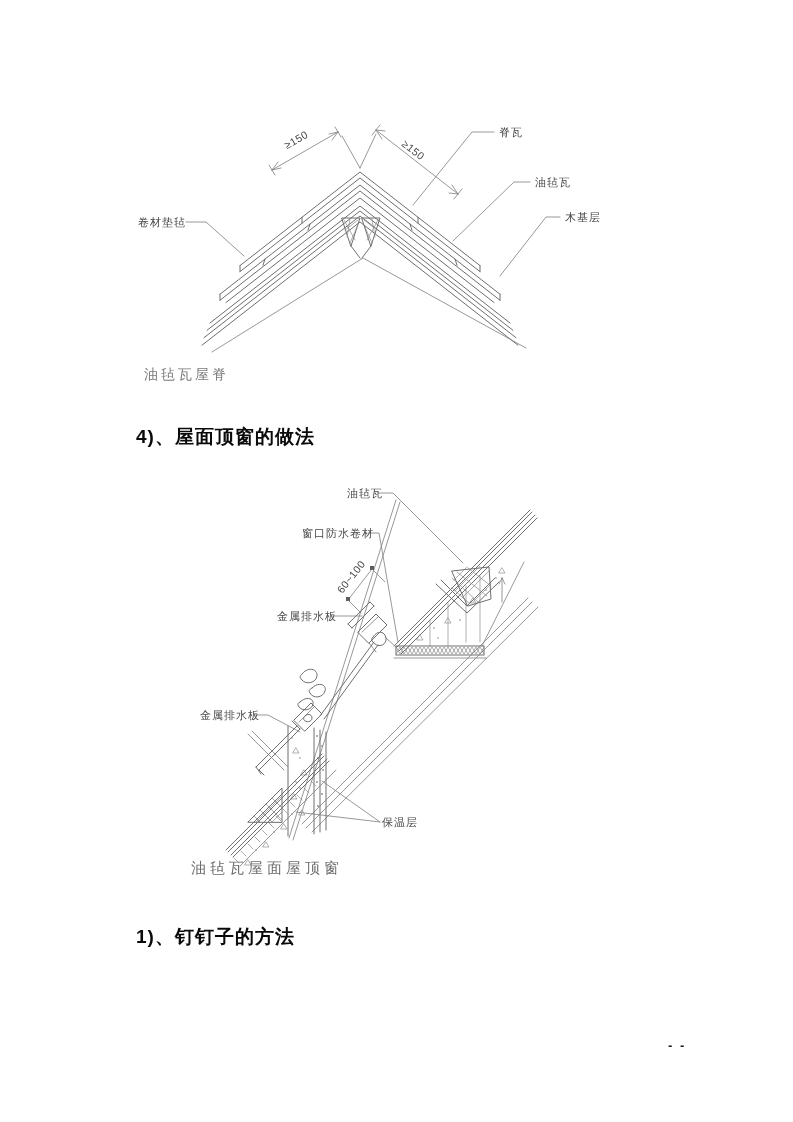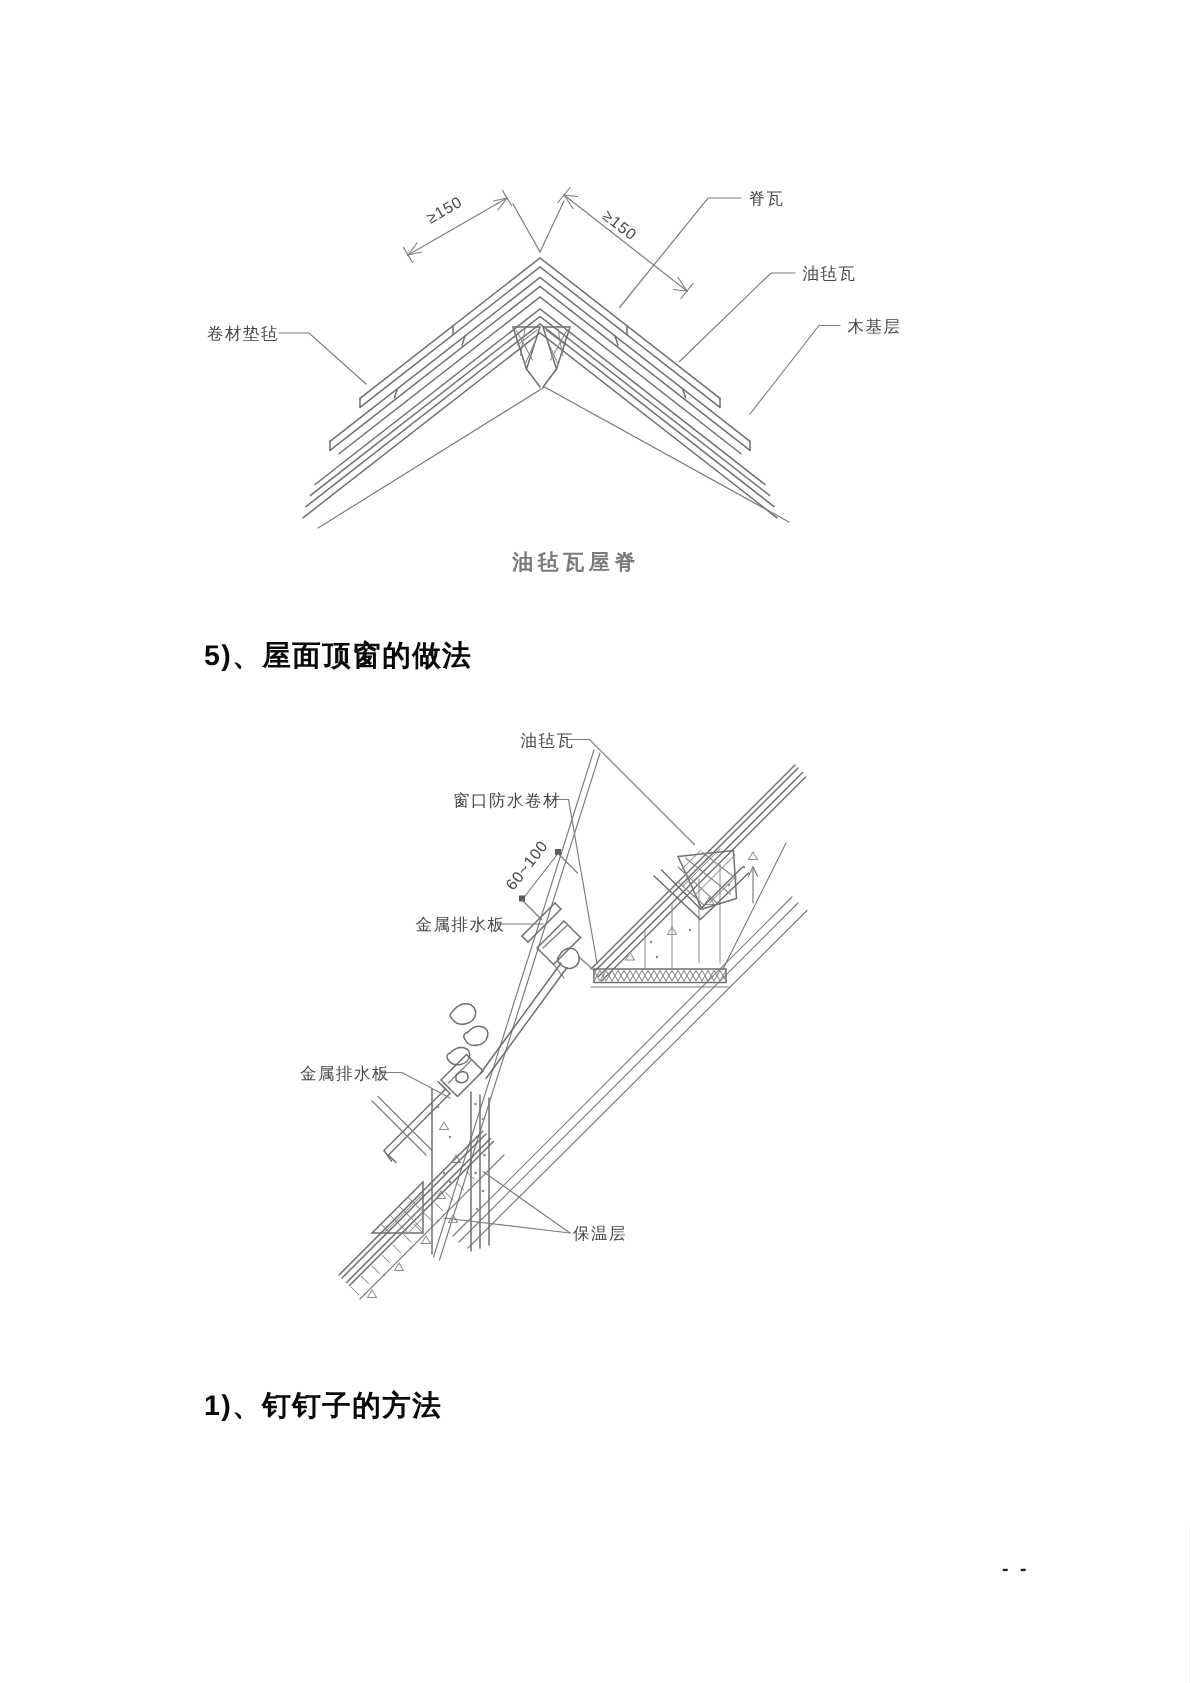--- a/index.html
+++ b/index.html
@@ -20,21 +20,21 @@
   svg text{
     fill:#474747;stroke:none;font-size:11px;letter-spacing:1px;
     font-family:"Liberation Sans","DejaVu Sans",sans-serif;
   }
   svg text.dim{font-size:10.5px;letter-spacing:.5px;}
   .heading{
     position:absolute;left:136px;font-size:19px;font-weight:bold;
     color:#0a0a0a;letter-spacing:1px;white-space:nowrap;
   }
   .caption{
-    position:absolute;text-align:center;color:#7a7a7a;white-space:nowrap;font-weight:bold;
+    position:absolute;color:#7a7a7a;white-space:nowrap;
   }
   #fig1-caption{top:366px;left:144px;width:480px;font-size:14px;letter-spacing:3px;}
   #fig2-caption{top:859px;left:191px;width:400px;font-size:15px;letter-spacing:4px;color:#6d6d6d;}
   .footer{
     position:absolute;left:668px;top:1038px;font-size:13px;font-weight:bold;
     color:#1f1f1f;letter-spacing:2px;
   }
 </style>
 </head>
 <body>
@@ -121,21 +121,21 @@
       <text x="415" y="80">油毡瓦</text>
     </g>
     <g>
       <path class="thin" d="M380,170 L426,111 L440,111"></path>
       <text x="445" y="115">木基层</text>
     </g>
   </svg>
 
   <div id="fig1-caption" class="caption">油毡瓦屋脊</div>
 
-  <div class="heading" style="top:424px;">5)、屋面顶窗的做法</div>
+  <div class="heading" style="top:424px;">4)、屋面顶窗的做法</div>
 
   <svg id="fig2" style="left:190px;top:470px;" width="380" height="410" viewBox="0 0 380 410">
 
     <g>
       <path d="M204,176 L340,40"></path>
       <path d="M206,178 L342,42"></path>
       <path d="M209,181 L345,45"></path>
       <path d="M211,184 L347,48"></path>
       <path class="thin" d="M292,176 L334,92"></path>
       <path class="speck" d="M240,150 L240,176"></path>
@@ -325,18 +325,19 @@
       <path class="thin" d="M64,245 L78,245 L110,262"></path>
       <text x="10" y="249">金属排水板</text>
     </g>
     <g>
       <path class="thin" d="M132,311 L190,352"></path>
       <path class="thin" d="M106,342 L190,352"></path>
       <text x="192" y="356">保温层</text>
     </g>
   </svg>
 
+  <div id="fig2-caption" class="caption">油毡瓦屋面屋顶窗</div>
 
   <div class="heading" style="top:924px;">1)、钉钉子的方法</div>
 
   <div class="footer">- -</div>
 
 </div>
 
 </body></html>

